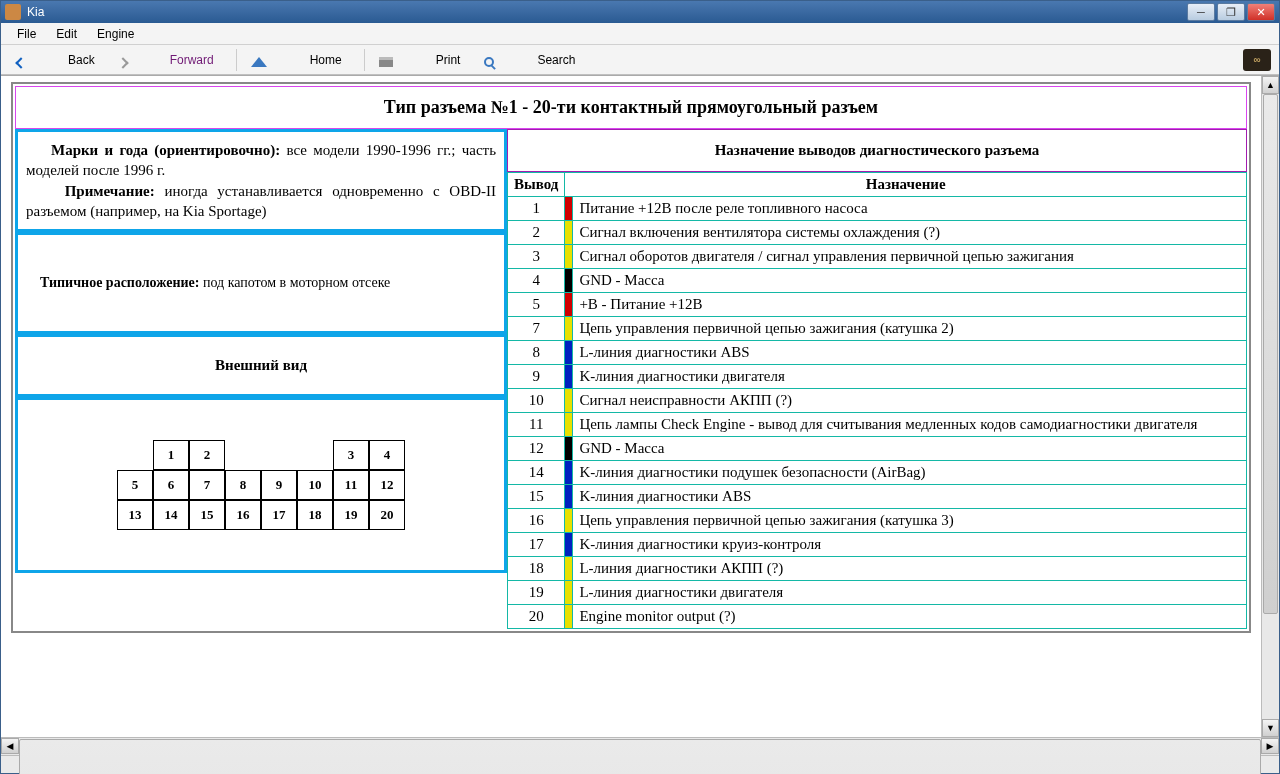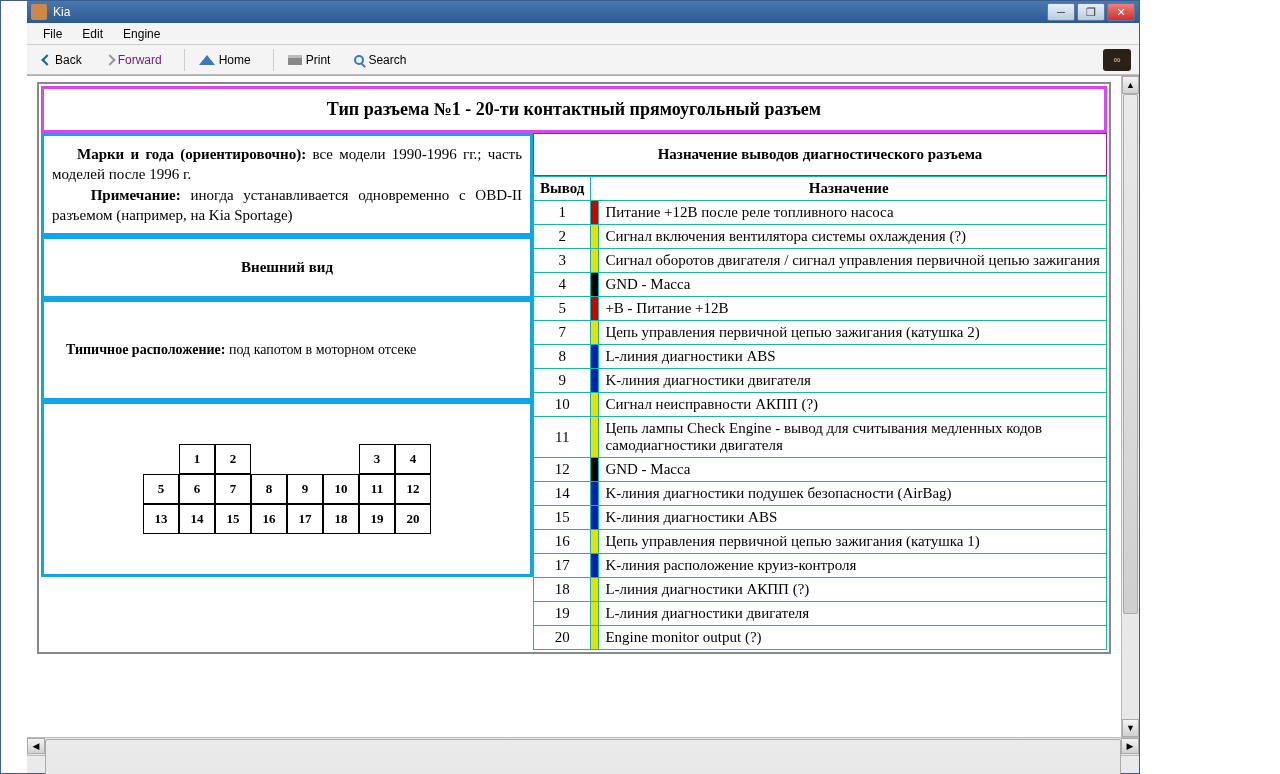--- a/index.html
+++ b/index.html
@@ -4,26 +4,25 @@
 <style>
   * { box-sizing: border-box; }
   body {
     margin: 0;
     font-family: "Times New Roman", Times, serif;
     font-size: 14px;
     background: #fff;
     overflow: hidden;
   }
   .window {
-    width: 1140px;
+    width: 1280px;
     height: 774px;
     display: flex;
     flex-direction: column;
     border: 1px solid #3a5f8a;
-    padding-left: 26px;
   }
   .titlebar {
     height: 22px;
     background: linear-gradient(to bottom, #4a78b0, #2a5a92);
     color: #fff;
     display: flex;
     align-items: center;
     padding: 0 4px;
     font-family: Tahoma, sans-serif;
     font-size: 12px;
@@ -58,23 +57,24 @@
   .menu-item { padding: 2px 10px; cursor: default; }
   .toolbar {
     height: 30px;
     background: #f4f4f4;
     border-bottom: 1px solid #c0c0c0;
     display:flex; align-items:center;
     padding: 0 8px;
     font-family: Tahoma, sans-serif; font-size: 12px;
   }
   .tool-btn {
-    display:flex; align-items:center;
+    display:flex; align-items:flex-end;
     padding: 3px 8px; margin-right: 8px;
     cursor: default;
+    gap: 39px;
   }
   .tool-btn.disabled { color:#701a75; }
   .tool-sep { width:1px;height:22px;background:#ccc;margin:0 6px; }
   .tool-ico {
     width:16px;height:16px;margin-right:4px;
     display:inline-block;
   }
   .tool-ico.back{ border-left:2px solid #1060c0; border-bottom:2px solid #1060c0; width:8px;height:8px;transform:rotate(45deg);}
   .tool-ico.fwd{ border-right:2px solid #999; border-top:2px solid #999; width:8px;height:8px;transform:rotate(45deg);}
   .tool-ico.home{ width:0;height:0;border-left:8px solid transparent;border-right:8px solid transparent;border-bottom:10px solid #3a78c0; margin-right:4px;}
@@ -89,21 +89,21 @@
     border-top:1px solid #aaa;
   }
   .scroll-wrap {
     flex:1; overflow:auto; padding: 6px 10px 6px 10px;
   }
   .page {
     border: 2px solid #888; padding: 2px;
   }
   .main-title {
     text-align:center; font-weight:bold; font-size:18px;
-    padding:10px 4px; border:3px solid #d946ef;
+    padding:10px 4px; border:1px solid #d946ef;
     margin-bottom:0;
   }
   .two-col {
     display:flex; align-items:stretch;
   }
   .left-col { width: 492px; }
   .right-col { flex:1; }
   .box { border:3px solid #0ea5e9; padding:8px 8px; }
   .left-col .box { min-height: 48px; }
   .info-block { text-align:justify; font-size:15px; line-height:1.35; }
@@ -194,25 +194,25 @@
 
         <div class="two-col">
 
           <div class="left-col">
 
             <div class="box info-block">
               &nbsp;&nbsp;&nbsp;&nbsp;<b>Марки и года (ориентировочно):</b><span> все модели 1990-1996 гг.; часть моделей после 1996 г.</span><br>
               &nbsp;&nbsp;&nbsp;&nbsp;<b>Примечание:</b><span> иногда устанавливается одновременно с OBD-II разъемом (например, на Kia Sportage)</span>
             </div>
 
-            <div class="box sect-h">Внешний вид</div>
-
             <div class="box loc-box" style="padding-top:40px;padding-bottom:40px;">
               &nbsp;&nbsp;&nbsp;&nbsp;<span class="loc-label">Типичное расположение:</span><span> под капотом в моторном отсеке</span>
             </div>
+
+            <div class="box sect-h">Внешний вид</div>
 
             <div class="box connector-diagram">
               <div class="conn-grid" id="conn-grid" style="grid-template-columns: repeat(8, 36px); grid-template-rows: repeat(3, 30px);">
                   <div class="conn-cell conn-empty"></div>
                   <div class="conn-cell">1</div>
                   <div class="conn-cell">2</div>
                   <div class="conn-cell conn-empty"></div>
                   <div class="conn-cell conn-empty"></div>
                   <div class="conn-cell conn-empty"></div>
                   <div class="conn-cell">3</div>
@@ -309,26 +309,26 @@
                     <td class="desc">K-линия диагностики подушек безопасности (AirBag)</td>
                   </tr>
                   <tr>
                     <td class="pin-no">15</td>
                     <td class="color-bar" style="background: rgb(0, 32, 192);"></td>
                     <td class="desc">K-линия диагностики ABS</td>
                   </tr>
                   <tr>
                     <td class="pin-no">16</td>
                     <td class="color-bar" style="background: rgb(232, 224, 0);"></td>
-                    <td class="desc">Цепь управления первичной цепью зажигания (катушка 1)</td>
+                    <td class="desc">Цепь управления первичной цепью зажигания (катушка 3)</td>
                   </tr>
                   <tr>
                     <td class="pin-no">17</td>
                     <td class="color-bar" style="background: rgb(0, 32, 192);"></td>
-                    <td class="desc">K-линия расположение круиз-контроля</td>
+                    <td class="desc">K-линия диагностики круиз-контроля</td>
                   </tr>
                   <tr>
                     <td class="pin-no">18</td>
                     <td class="color-bar" style="background: rgb(232, 224, 0);"></td>
                     <td class="desc">L-линия диагностики АКПП (?)</td>
                   </tr>
                   <tr>
                     <td class="pin-no">19</td>
                     <td class="color-bar" style="background: rgb(232, 224, 0);"></td>
                     <td class="desc">L-линия диагностики двигателя</td>

